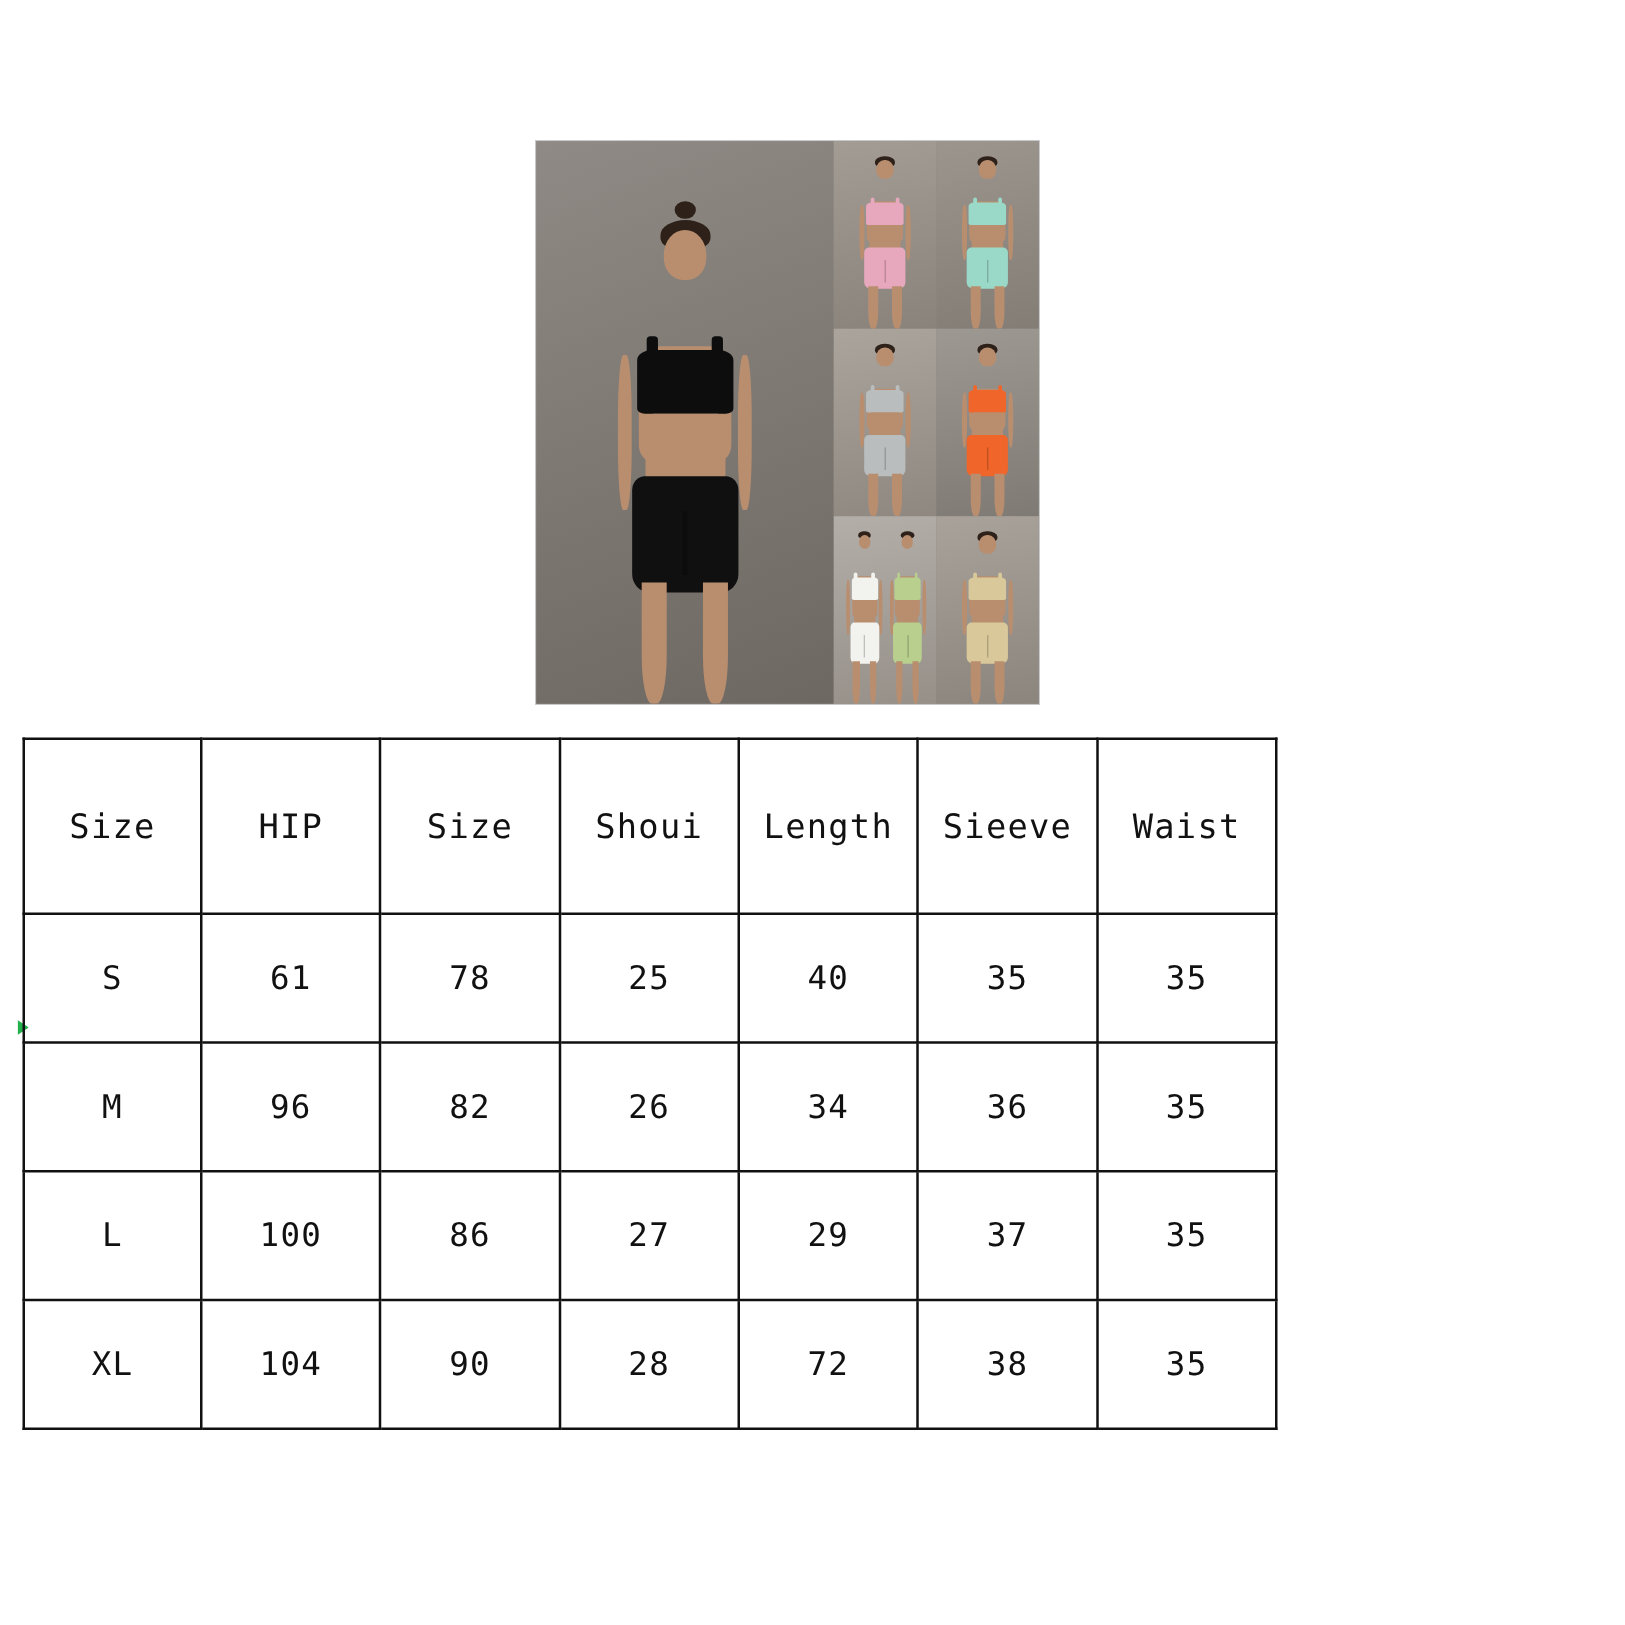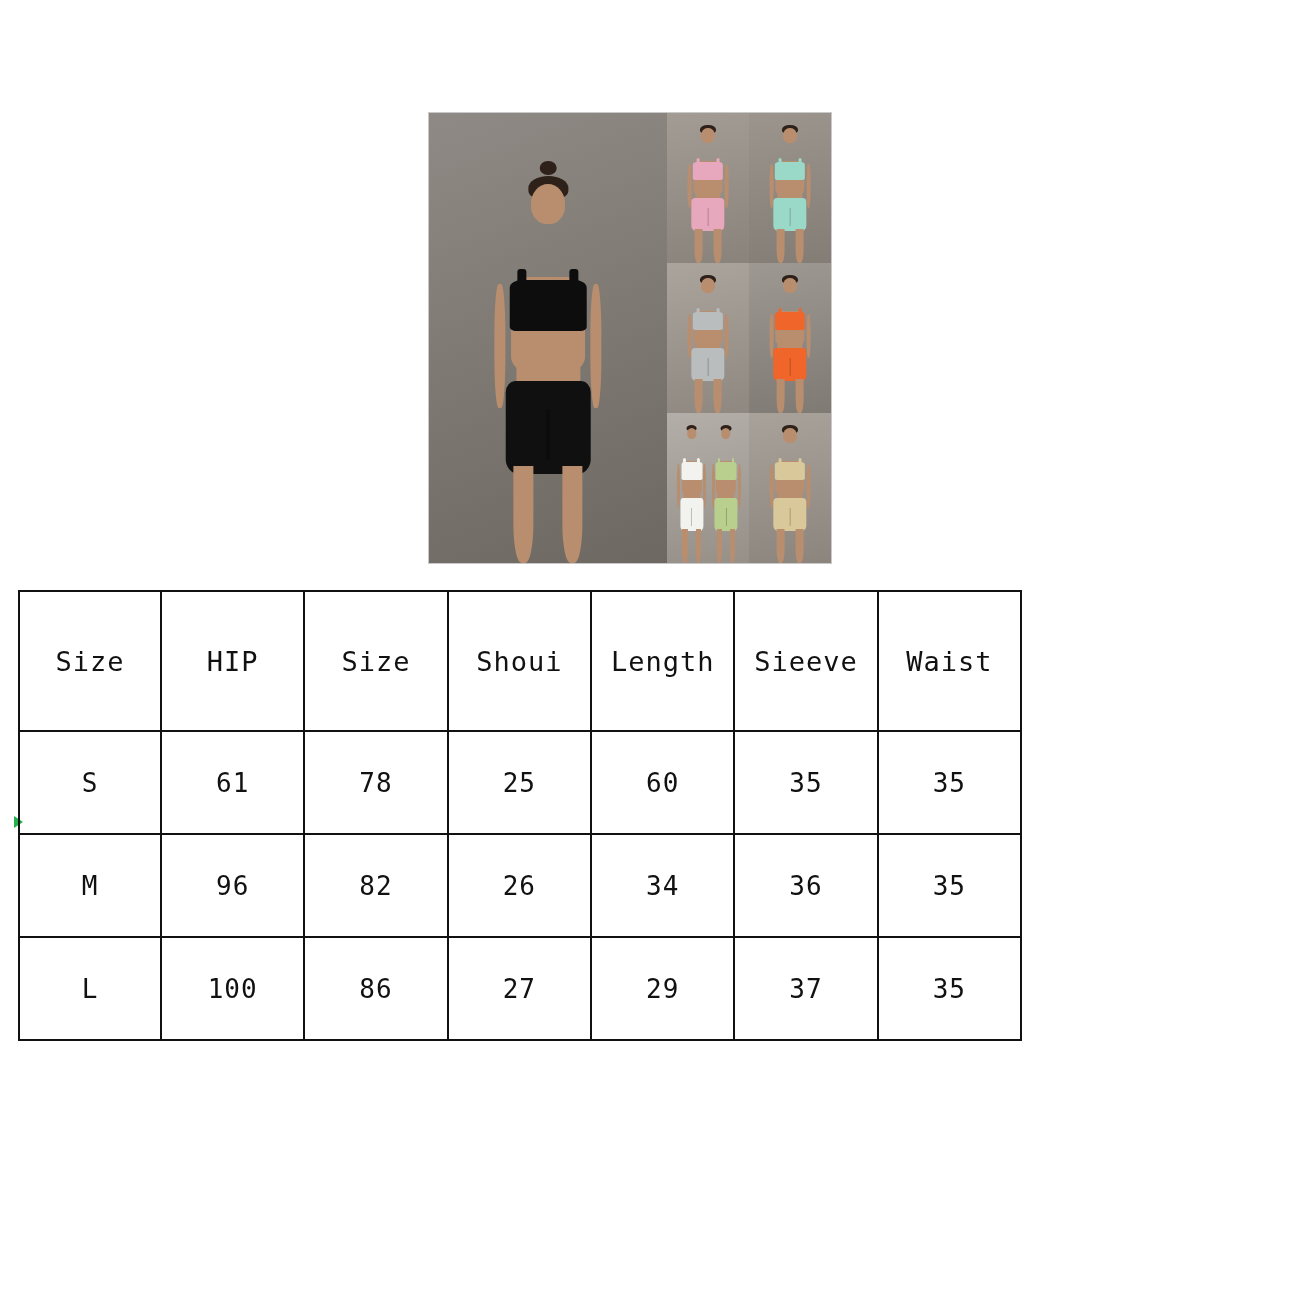--- a/index.html
+++ b/index.html
@@ -369,21 +369,21 @@
       <th>Sieeve</th>
       <th>Waist</th>
     </tr>
   </thead>
   <tbody>
     <tr>
       <td class="col-size">S</td>
       <td>61</td>
       <td>78</td>
       <td>25</td>
-      <td>60</td>
+      <td>40</td>
       <td>35</td>
       <td>35</td>
     </tr>
     <tr>
       <td class="col-size">M</td>
       <td>96</td>
       <td>82</td>
       <td>26</td>
       <td>34</td>
       <td>36</td>
@@ -391,14 +391,23 @@
     </tr>
     <tr>
       <td class="col-size">L</td>
       <td>100</td>
       <td>86</td>
       <td>27</td>
       <td>29</td>
       <td>37</td>
       <td>35</td>
     </tr>
+    <tr>
+      <td class="col-size">XL</td>
+      <td>104</td>
+      <td>90</td>
+      <td>28</td>
+      <td>72</td>
+      <td>38</td>
+      <td>35</td>
+    </tr>
   </tbody>
 </table>
 
 </body></html>

